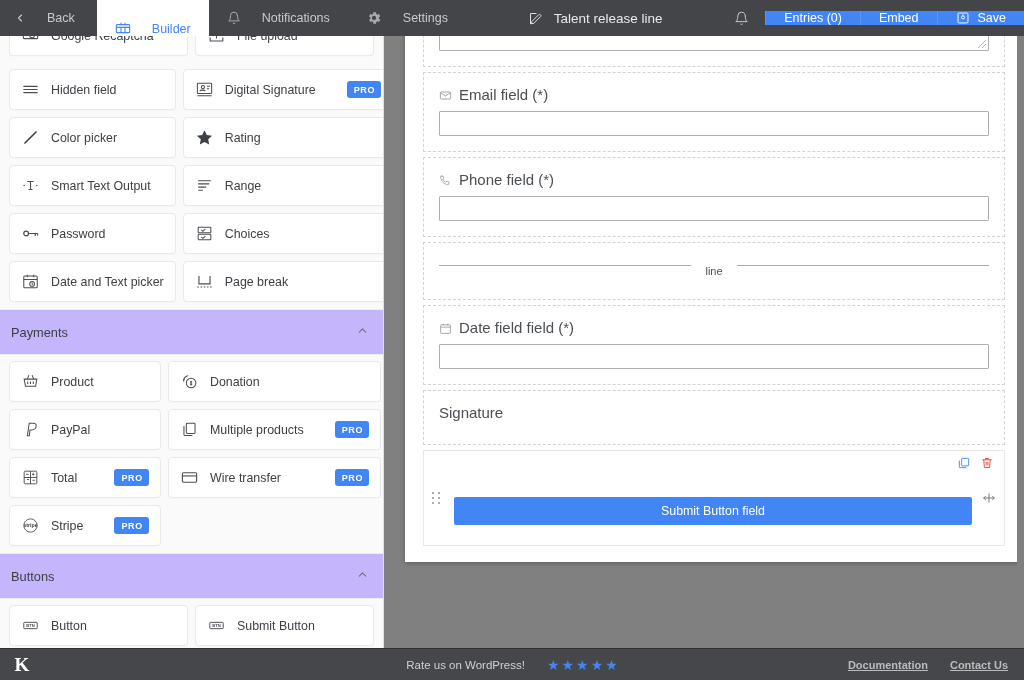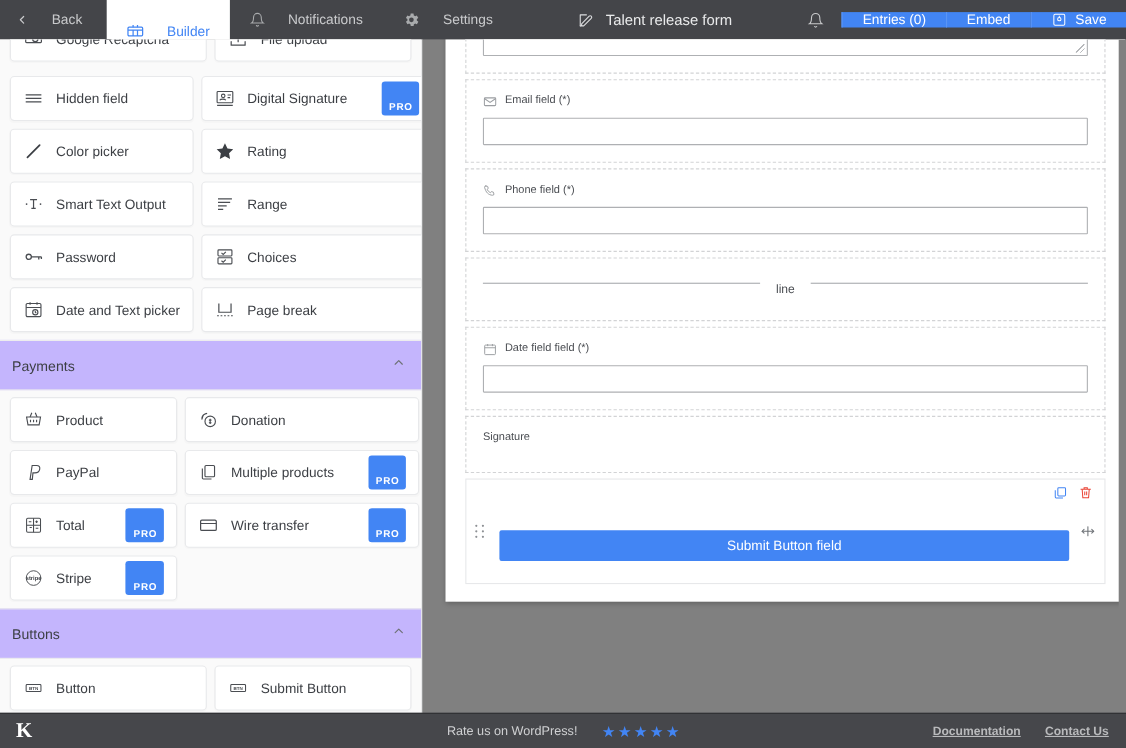--- a/index.html
+++ b/index.html
@@ -55,21 +55,21 @@
   .fcard {
     background: #fff; border: 1px solid #e8e9eb; border-radius: 4px;
     height: 41px; display: flex; align-items: center;
     padding: 0 11px; gap: 11px; cursor: grab;
     box-shadow: 0 1px 1px rgba(0,0,0,.02);
   }
   .fcard .lbl { font-size: 12.4px; color: #3c3f44; flex: 1 1 auto; white-space: nowrap; }
   .fcard .gi { width: 19px; height: 19px; flex: 0 0 19px; color: #4a4d52; }
   .pro {
     background: #4285f4; color: #fff; font-size: 9px; font-weight: bold;
-    letter-spacing: .7px; border-radius: 3px; padding: 18px 6px 3px 7px;
+    letter-spacing: .7px; border-radius: 3px; padding: 4px 6px 3px 7px;
     flex: 0 0 auto;
     margin-left: 20px;
   }
   .section-head {
     background: #c4b5fd; border-top: 1px solid #ededee; border-bottom: 1px solid #ededee;
     height: 46px; display: flex; align-items: center; justify-content: space-between;
     padding: 0 14px 0 11px; cursor: pointer;
   }
   .section-head .st { font-size: 12.8px; color: #3c3f44; }
   .chev { color: #6e7276; }
@@ -83,22 +83,22 @@
   .formcard {
     position: absolute; left: 21px; top: -16px; width: 618px;
     background: #fff; box-shadow: 0 1px 5px rgba(0,0,0,.28);
     padding: 0 18px 16px 18px;
   }
   .fieldrow {
     border: 1px dashed #d2d3d5; margin-bottom: 5px;
     padding: 13px 15px 15px 15px; background: #fff;
   }
   .flabel {
-    display: flex; gap: 7px;
-    font-size: 10px; color: #4b4e53; margin-bottom: 8px;
+    display: flex; align-items: center; gap: 7px;
+    font-size: 15px; color: #4b4e53; margin-bottom: 8px;
   }
   .flabel .gi { width: 13px; height: 13px; color: #9a9da1; flex: 0 0 13px; }
   .finput {
     width: 100%; height: 25px; border: 1px solid #aeb0b3; background: #fff;
     border-radius: 1px;
   }
   .ftextarea {
     width: 100%; height: 30px; border: 1px solid #aeb0b3; background: #fff;
     position: relative; border-radius: 1px;
   }
@@ -209,21 +209,21 @@
 
     <div class="tb-spacer"></div>
 
     <div class="tb-title">
       <span class="ico">
         <svg width="15" height="15" viewBox="0 0 24 24" fill="none" stroke="#dcdddf" stroke-width="1.6" stroke-linecap="round" stroke-linejoin="round">
           <path d="M4 20h5l11-11a2.1 2.1 0 0 0-3-3L6 17v3z"></path>
             <path d="M4 20V4h9"></path>
         </svg>
       </span>
-      <span>Talent release form</span>
+      <span>Talent release line</span>
     </div>
 
     <div class="tb-spacer"></div>
 
     <div class="tb-bell">
       <span class="ico">
         <svg width="15" height="15" viewBox="0 0 24 24" fill="none" stroke="#c9cacc" stroke-width="1.6" stroke-linecap="round">
             <path d="M18 8a6 6 0 0 0-12 0c0 7-3 9-3 9h18s-3-2-3-9"></path>
             <path d="M10.5 21a1.8 1.8 0 0 0 3 0"></path>
           </svg>

